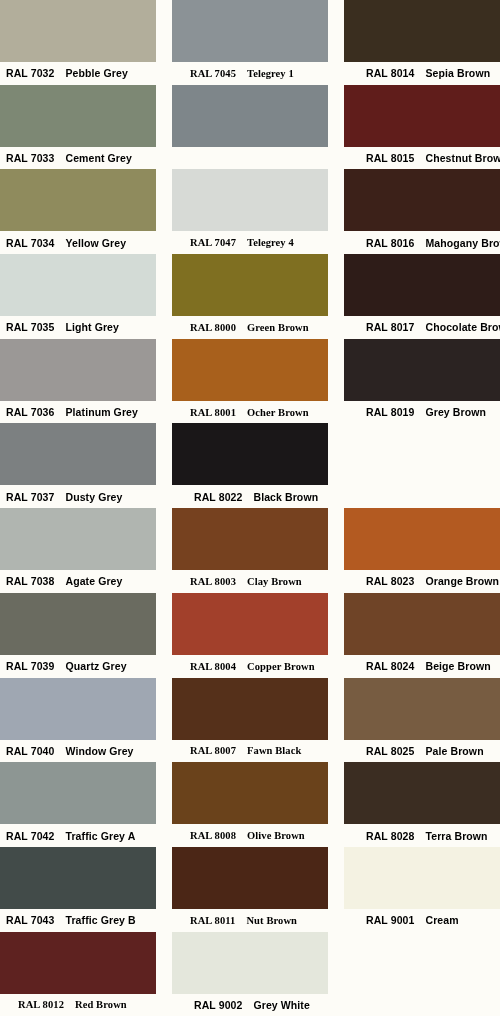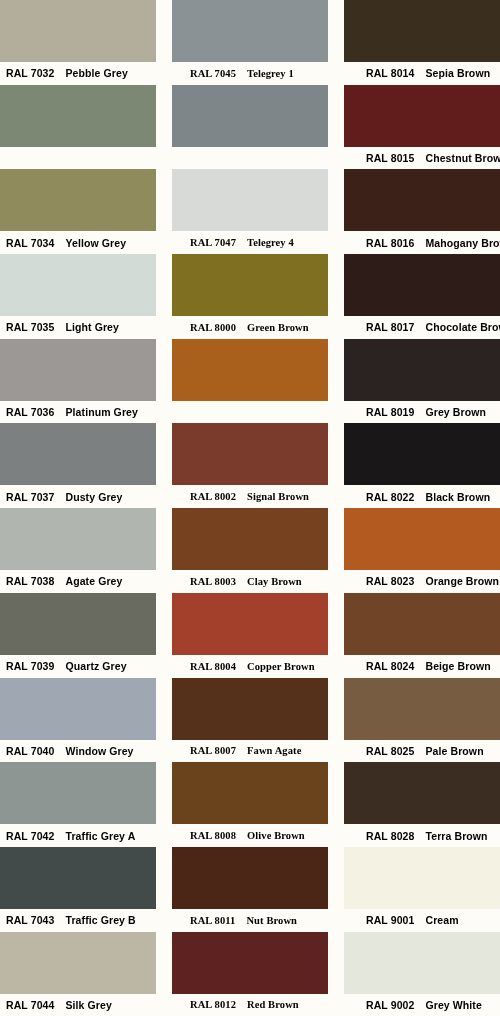--- a/index.html
+++ b/index.html
@@ -101,20 +101,24 @@
         <div class="swatch" style="background-color: rgb(58, 46, 31);"></div>
         <div class="label-bar">
           <span class="ral-code">RAL 8014</span>
           <span class="ral-name">Sepia Brown</span>
         </div>
       </div>
     </div>
     <div class="ral-row">
       <div class="ral-cell col-1 gap-col">
         <div class="swatch" style="background-color: rgb(125, 136, 116);"></div>
+        <div class="label-bar">
+          <span class="ral-code">RAL 7033</span>
+          <span class="ral-name">Cement Grey</span>
+        </div>
       </div>
       <div class="ral-cell col-2 gap-col">
         <div class="swatch" style="background-color: rgb(126, 134, 138);"></div>
       </div>
       <div class="ral-cell col-3">
         <div class="swatch" style="background-color: rgb(96, 29, 27);"></div>
         <div class="label-bar">
           <span class="ral-code">RAL 8015</span>
           <span class="ral-name">Chestnut Brown</span>
         </div>
@@ -169,44 +173,41 @@
     <div class="ral-row">
       <div class="ral-cell col-1 gap-col">
         <div class="swatch" style="background-color: rgb(155, 152, 150);"></div>
         <div class="label-bar">
           <span class="ral-code">RAL 7036</span>
           <span class="ral-name">Platinum Grey</span>
         </div>
       </div>
       <div class="ral-cell col-2 gap-col">
         <div class="swatch" style="background-color: rgb(168, 96, 28);"></div>
+        <div class="label-bar">
+          <span class="ral-code">RAL 8001</span>
+          <span class="ral-name">Ocher Brown</span>
+        </div>
       </div>
       <div class="ral-cell col-3">
         <div class="swatch" style="background-color: rgb(43, 35, 34);"></div>
         <div class="label-bar">
           <span class="ral-code">RAL 8019</span>
           <span class="ral-name">Grey Brown</span>
         </div>
       </div>
     </div>
     <div class="ral-row">
       <div class="ral-cell col-1 gap-col">
         <div class="swatch" style="background-color: rgb(124, 128, 129);"></div>
         <div class="label-bar">
           <span class="ral-code">RAL 7037</span>
           <span class="ral-name">Dusty Grey</span>
         </div>
       </div>
-      <div class="ral-cell col-2 gap-col">
-        <div class="swatch" style="background-color: rgb(122, 58, 44);"></div>
-        <div class="label-bar">
-          <span class="ral-code">RAL 8002</span>
-          <span class="ral-name">Signal Brown</span>
-        </div>
-      </div>
       <div class="ral-cell col-3">
         <div class="swatch" style="background-color: rgb(26, 23, 24);"></div>
         <div class="label-bar">
           <span class="ral-code">RAL 8022</span>
           <span class="ral-name">Black Brown</span>
         </div>
       </div>
     </div>
     <div class="ral-row">
       <div class="ral-cell col-1 gap-col">
@@ -259,21 +260,21 @@
         <div class="swatch" style="background-color: rgb(159, 167, 178);"></div>
         <div class="label-bar">
           <span class="ral-code">RAL 7040</span>
           <span class="ral-name">Window Grey</span>
         </div>
       </div>
       <div class="ral-cell col-2 gap-col">
         <div class="swatch" style="background-color: rgb(85, 48, 26);"></div>
         <div class="label-bar">
           <span class="ral-code">RAL 8007</span>
-          <span class="ral-name">Fawn Agate</span>
+          <span class="ral-name">Fawn Black</span>
         </div>
       </div>
       <div class="ral-cell col-3">
         <div class="swatch" style="background-color: rgb(119, 92, 65);"></div>
         <div class="label-bar">
           <span class="ral-code">RAL 8025</span>
           <span class="ral-name">Pale Brown</span>
         </div>
       </div>
     </div>
@@ -317,27 +318,20 @@
       </div>
       <div class="ral-cell col-3">
         <div class="swatch" style="background-color: rgb(244, 242, 226);"></div>
         <div class="label-bar">
           <span class="ral-code">RAL 9001</span>
           <span class="ral-name">Cream</span>
         </div>
       </div>
     </div>
     <div class="ral-row">
-      <div class="ral-cell col-1 gap-col">
-        <div class="swatch" style="background-color: rgb(188, 183, 165);"></div>
-        <div class="label-bar">
-          <span class="ral-code">RAL 7044</span>
-          <span class="ral-name">Silk Grey</span>
-        </div>
-      </div>
       <div class="ral-cell col-2 gap-col">
         <div class="swatch" style="background-color: rgb(94, 34, 32);"></div>
         <div class="label-bar">
           <span class="ral-code">RAL 8012</span>
           <span class="ral-name">Red Brown</span>
         </div>
       </div>
       <div class="ral-cell col-3">
         <div class="swatch" style="background-color: rgb(228, 231, 220);"></div>
         <div class="label-bar">

